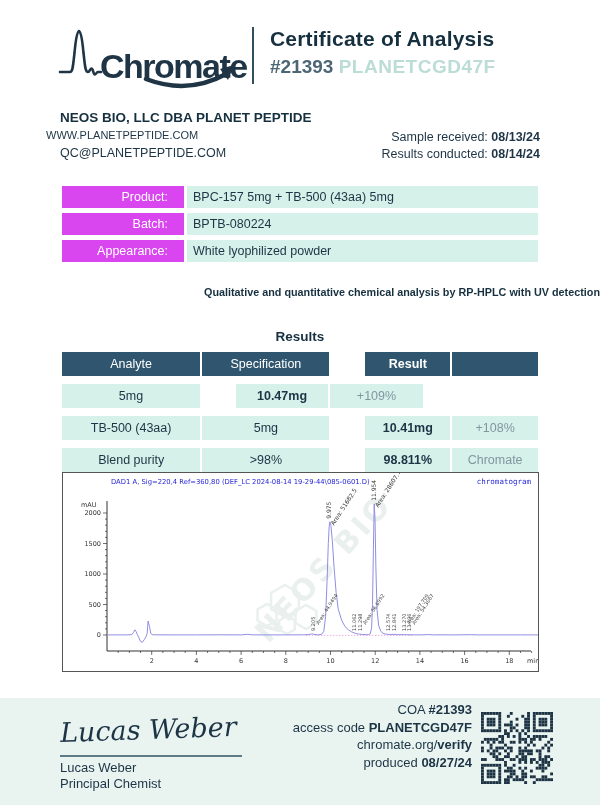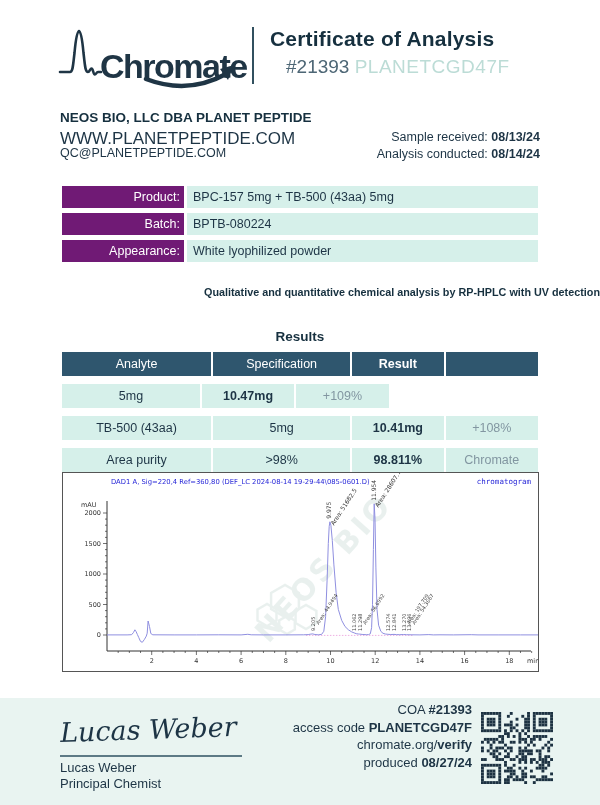--- a/index.html
+++ b/index.html
@@ -2,45 +2,45 @@
 <html><head>
 <meta charset="utf-8">
 <style>
   html,body{margin:0;padding:0;}
   body{width:600px;height:805px;background:#ffffff;position:relative;overflow:hidden;
        font-family:"Liberation Sans",sans-serif;color:#1d3445;}
   .abs{position:absolute;}
   
   .divider{left:252px;top:27px;width:2px;height:57px;background:#31505f;}
   .coa-title{left:270px;top:27px;font-size:21px;font-weight:bold;color:#16303f;letter-spacing:.2px;}
-  .coa-sub{left:270px;top:56px;font-size:19px;font-weight:normal;margin-left:16px;}
+  .coa-sub{left:270px;top:56px;font-size:19px;font-weight:bold;}
   .coa-num{color:#4d6675;}
   .coa-code{color:#bcdcd6;letter-spacing:.5px;}
   
   .co-name{left:60px;top:110px;font-size:13.5px;font-weight:bold;color:#16303f;}
-  .co-web{left:60px;top:129px;font-size:17px;text-align:right;}
+  .co-web{left:46px;top:129px;font-size:11px;text-align:right;}
   .co-mail{left:60px;top:146px;font-size:12.5px;}
   .dates{right:60px;top:129px;text-align:right;font-size:12.5px;line-height:17px;}
   .dates b{font-weight:bold;}
   
   .info-table{left:62px;top:186px;width:476px;display:flex;flex-direction:column;gap:5px;}
   .info-row{display:flex;gap:3px;height:22px;}
-  .info-label{width:122px;background:#701a75;color:#fff;font-size:12.5px;display:flex;
-              align-items:center;justify-content:flex-end;padding-right:4px;box-sizing:border-box;}
+  .info-label{width:122px;background:#d946ef;color:#fff;font-size:12.5px;display:flex;
+              align-items:center;justify-content:flex-end;padding-right:16px;box-sizing:border-box;}
   .info-value{flex:1;background:#d6f0ea;font-size:12.5px;display:flex;align-items:center;
               padding-left:6px;color:#1d3445;}
   .method{left:0;top:286px;width:600px;text-align:right;font-size:10.8px;font-weight:bold;color:#16303f;}
   .results-title{left:0;top:329px;width:600px;text-align:center;font-size:13.5px;font-weight:bold;color:#16303f;}
   
   .res-table{left:62px;top:352px;width:476px;display:flex;flex-direction:column;gap:8px;}
   .res-row{display:flex;gap:2px;height:24px;}
   .res-cell{display:flex;align-items:center;justify-content:center;font-size:12.5px;box-sizing:border-box;}
   .res-head .res-cell{background:#2f566e;color:#ffffff;}
   .res-body .res-cell{background:#d6f0ea;color:#1d3445;}
-  .c0{width:150px;} .c1{width:138px;} .c2{width:92px;} .c3{width:93px;}
+  .c0{width:150px;} .c1{width:138px;} .c2{width:92px;margin-left:34px;} .c3{width:93px;}
   .res-head .c2{font-weight:bold;}
   .res-body .c2{font-weight:bold;}
   .res-body .c3{color:#8296a1;}
   
   .chart-box{left:62px;top:472px;width:477px;height:200px;border:1px solid #555;background:#fff;box-sizing:border-box;}
   
   .footer{left:0;top:698px;width:600px;height:107px;background:#e9f4f1;}
   .sig-script{left:60px;top:714px;font-family:"DejaVu Serif",serif;font-style:italic;
               font-size:27px;color:#1d3445;transform:rotate(-2deg);}
   .sig-line{left:60px;top:755px;width:182px;height:2px;background:#5d7a85;}
@@ -65,21 +65,21 @@
 <div class="abs coa-sub">
   <span class="coa-num">#21393</span>
   <span class="coa-code">PLANETCGD47F</span>
 </div>
 
 <div class="abs co-name">NEOS BIO, LLC DBA PLANET PEPTIDE</div>
 <div class="abs co-web">WWW.PLANETPEPTIDE.COM</div>
 <div class="abs co-mail">QC@PLANETPEPTIDE.COM</div>
 <div class="abs dates">
   <div><span>Sample received: </span><b>08/13/24</b></div>
-  <div><span>Analysis conducted: </span><b>08/14/24</b></div>
+  <div><span>Results conducted: </span><b>08/14/24</b></div>
 </div>
 
 <div class="abs info-table">
     <div class="info-row">
       <div class="info-label">Product:</div>
       <div class="info-value">BPC-157 5mg + TB-500 (43aa) 5mg</div>
     </div>
     <div class="info-row">
       <div class="info-label">Batch:</div>
       <div class="info-value">BPTB-080224</div>
@@ -105,21 +105,21 @@
       <div class="res-cell c2">10.47mg</div>
       <div class="res-cell c3">+109%</div>
     </div>
     <div class="res-row res-body">
       <div class="res-cell c0">TB-500 (43aa)</div>
       <div class="res-cell c1">5mg</div>
       <div class="res-cell c2">10.41mg</div>
       <div class="res-cell c3">+108%</div>
     </div>
     <div class="res-row res-body">
-      <div class="res-cell c0">Area purity</div>
+      <div class="res-cell c0">Blend purity</div>
       <div class="res-cell c1">&gt;98%</div>
       <div class="res-cell c2">98.811%</div>
       <div class="res-cell c3">Chromate</div>
     </div>
   </div>
 
 <div class="abs chart-box">
   <svg width="475" height="198" viewBox="0 0 475 198">
       <g opacity="0.13">
         <text font-size="30" text-anchor="middle" fill="#5f9486" font-family="&quot;DejaVu Sans&quot;,sans-serif" transform="translate(268,102) rotate(-48)" font-weight="bold" letter-spacing="3">NEOS BIO</text>

